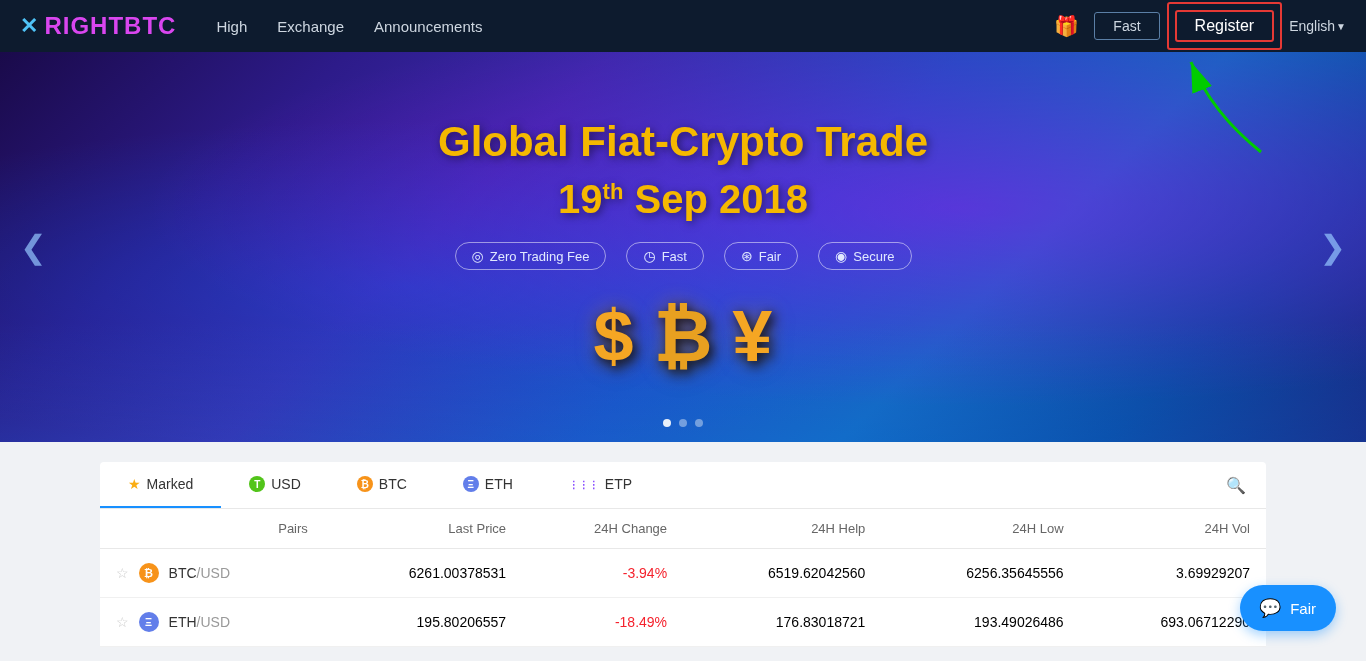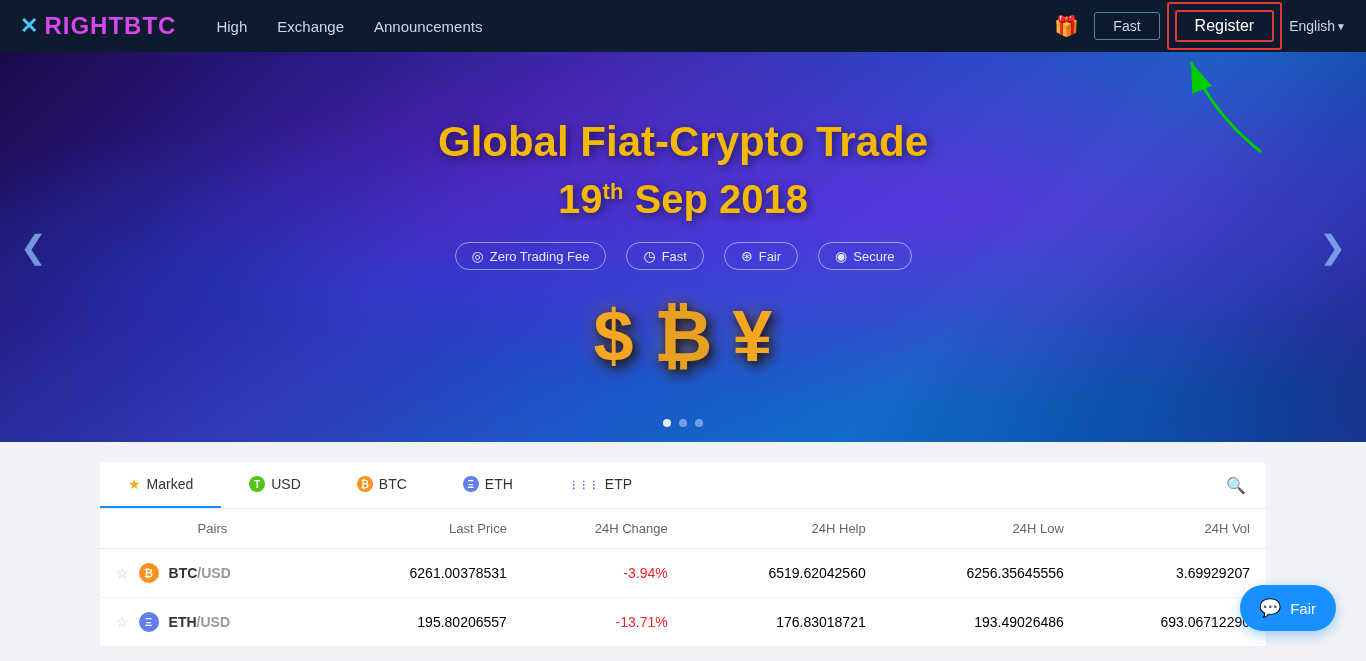--- a/index.html
+++ b/index.html
@@ -244,21 +244,21 @@
       border-collapse: collapse;
     }
     .market-table thead tr {
       border-bottom: 1px solid #e8e8e8;
     }
     .market-table th {
       padding: 12px 16px;
       font-size: 13px;
       color: #666;
       font-weight: normal;
-      text-align: center;
+      text-align: right;
     }
     .market-table th:not(:first-child) { text-align: right; }
     .market-table td {
       padding: 14px 16px;
       font-size: 14px;
       border-bottom: 1px solid #f0f0f0;
     }
     .market-table td:not(:first-child) { text-align: right; }
     .pair-cell {
       display: flex;
@@ -271,21 +271,21 @@
       background: #f7931a;
       display: inline-flex; align-items: center; justify-content: center;
       color: #fff; font-size: 11px; font-weight: bold;
     }
     .coin-icon-eth {
       width: 20px; height: 20px; border-radius: 50%;
       background: #627eea;
       display: inline-flex; align-items: center; justify-content: center;
       color: #fff; font-size: 11px; font-weight: bold;
     }
-    .pair-name { font-weight: 700; color: #333; }
+    .pair-name { font-weight: 400; color: #333; }
     .pair-name span { color: #999; }
     .change-neg { color: #f5222d; }
 
     
     .help-btn {
       position: fixed;
       bottom: 30px;
       right: 30px;
       background: #1890ff;
       color: #fff;
@@ -445,21 +445,21 @@
     </tr>
         <tr>
       <td>
         <div class="pair-cell">
           <span class="star-icon">☆</span>
           <span class="coin-icon-eth">Ξ</span>
           <span class="pair-name">ETH<span>/USD</span></span>
         </div>
       </td>
       <td>195.80206557</td>
-      <td class="change-neg">-13.71%</td>
+      <td class="change-neg">-18.49%</td>
       <td>176.83018721</td>
       <td>193.49026486</td>
       <td>693.06712290</td>
     </tr>
       </tbody>
   </table>
 </div>
 
 <div class="help-btn">
   <span class="help-icon">💬</span>

